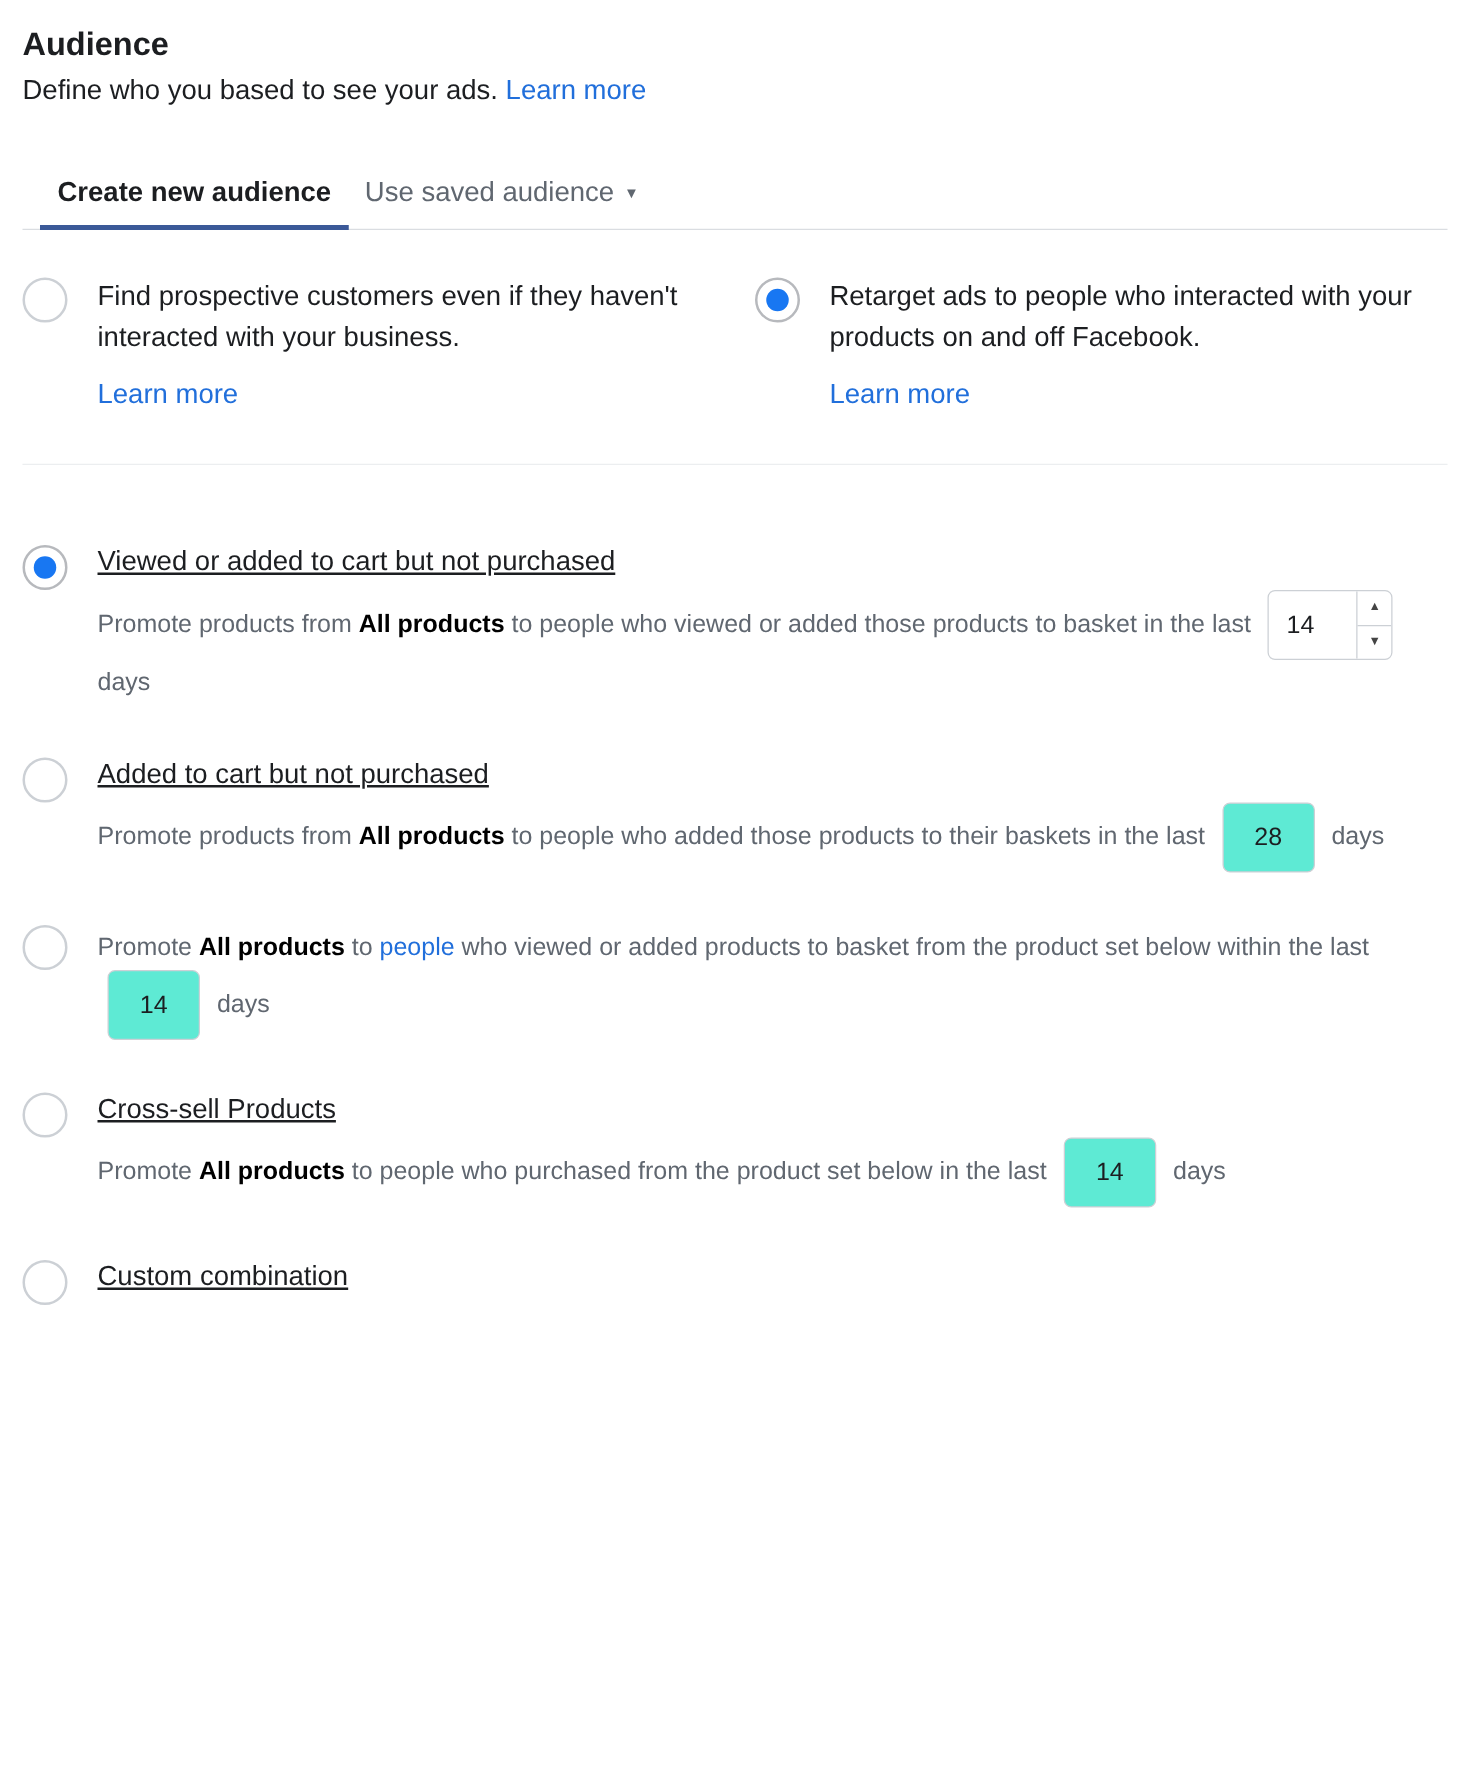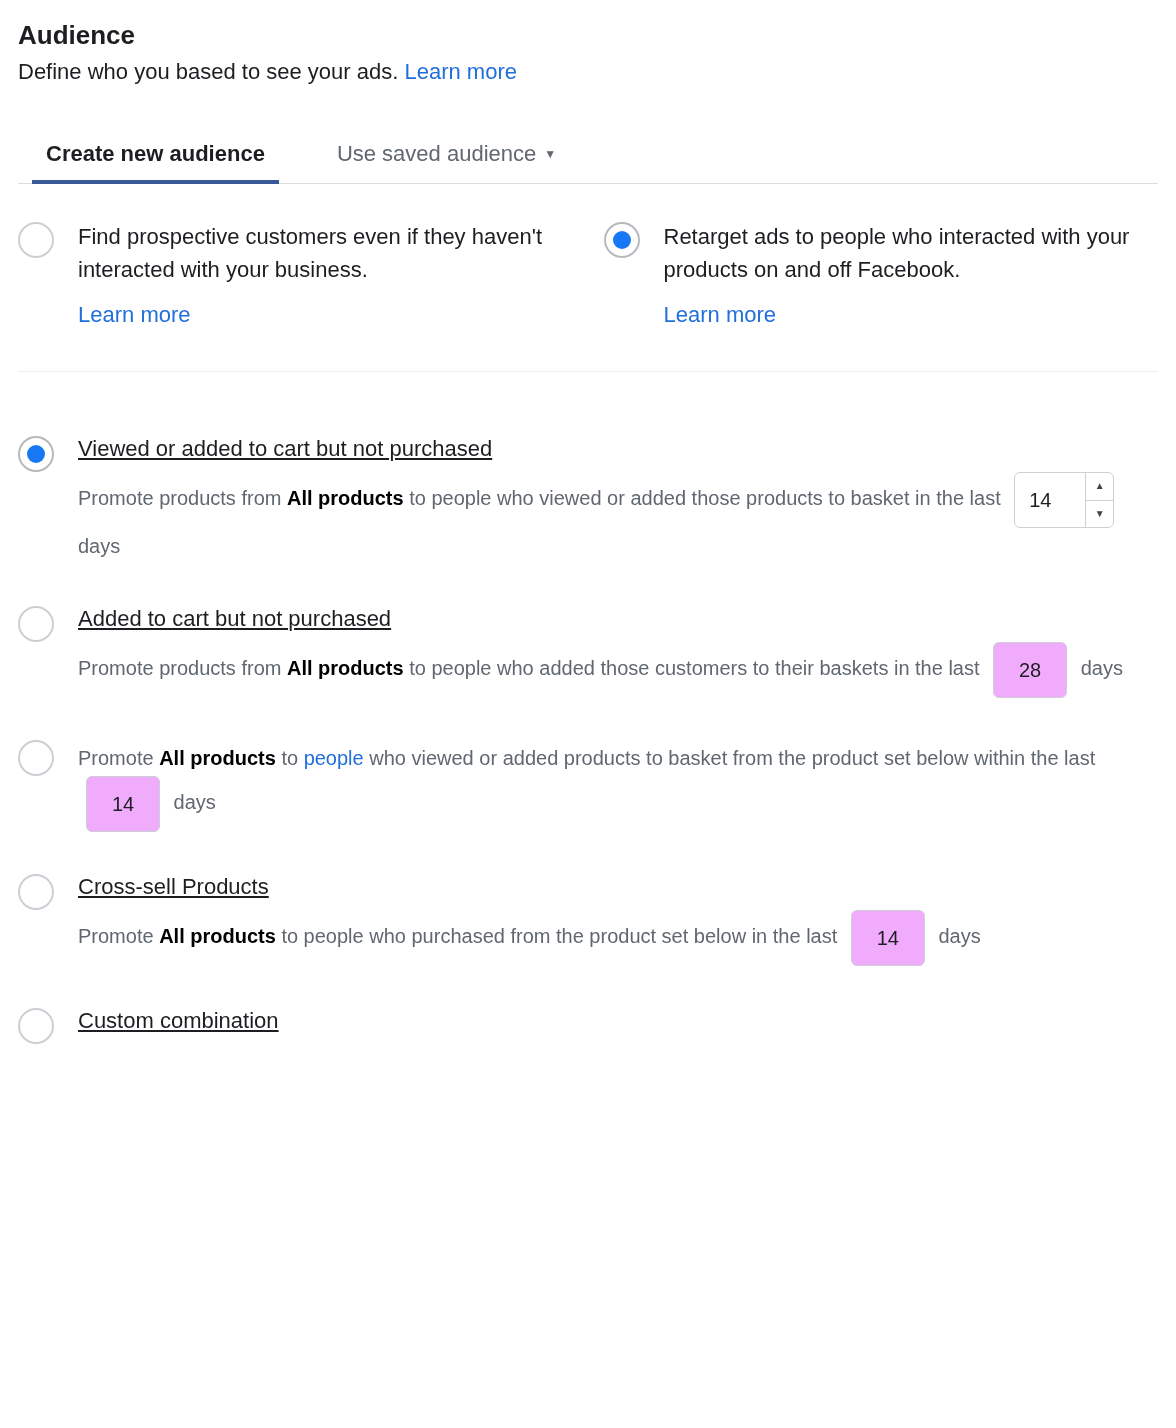--- a/index.html
+++ b/index.html
@@ -18,21 +18,21 @@
   .subheading {
     font-size: 22px;
     color: #1c1e21;
   }
   .link {
     color: #216fdb;
     cursor: pointer;
   }
   .tabs {
     display: flex;
-    gap: 72px;
+    gap: 27px;
     margin-top: 56px;
     border-bottom: 1px solid #dadde1;
     padding-left: 28px;
   }
   .tab {
     padding: 0 0 16px 0;
     font-size: 22px;
     color: #606770;
     cursor: pointer;
     position: relative;
@@ -147,21 +147,21 @@
   .spin span:first-child { border-bottom: 1px solid #ccd0d5; }
   .num-ro {
     display: inline-flex; align-items: center; justify-content: center;
     border: 1px solid #ccd0d5;
     border-radius: 6px;
     height: 56px;
     min-width: 74px;
     padding: 0 22px;
     vertical-align: middle;
     margin: 0 8px;
-    background: #f0abfc;
+    background: #5eead4;
     font-size: 20px;
     color: #1c1e21;
   }
 </style>
 </head>
 <body>
 
 <div class="header">
   <h2>Audience</h2>
   <div class="subheading">
@@ -212,21 +212,21 @@
         <span> days</span>
       </div>
     </div>
   </div>
 
   <div class="opt">
     <div class="radio"></div>
     <div>
       <div class="opt-title">Added to cart but not purchased</div>
       <div class="opt-desc">
-        <span>Promote products from </span><span class="bold">All products</span><span> to people who added those customers to their baskets in the last </span>
+        <span>Promote products from </span><span class="bold">All products</span><span> to people who added those products to their baskets in the last </span>
         <span class="num-ro">28</span>
         <span> days</span>
       </div>
     </div>
   </div>
 
   <div class="opt">
     <div class="radio"></div>
     <div>
       <div class="opt-desc">

